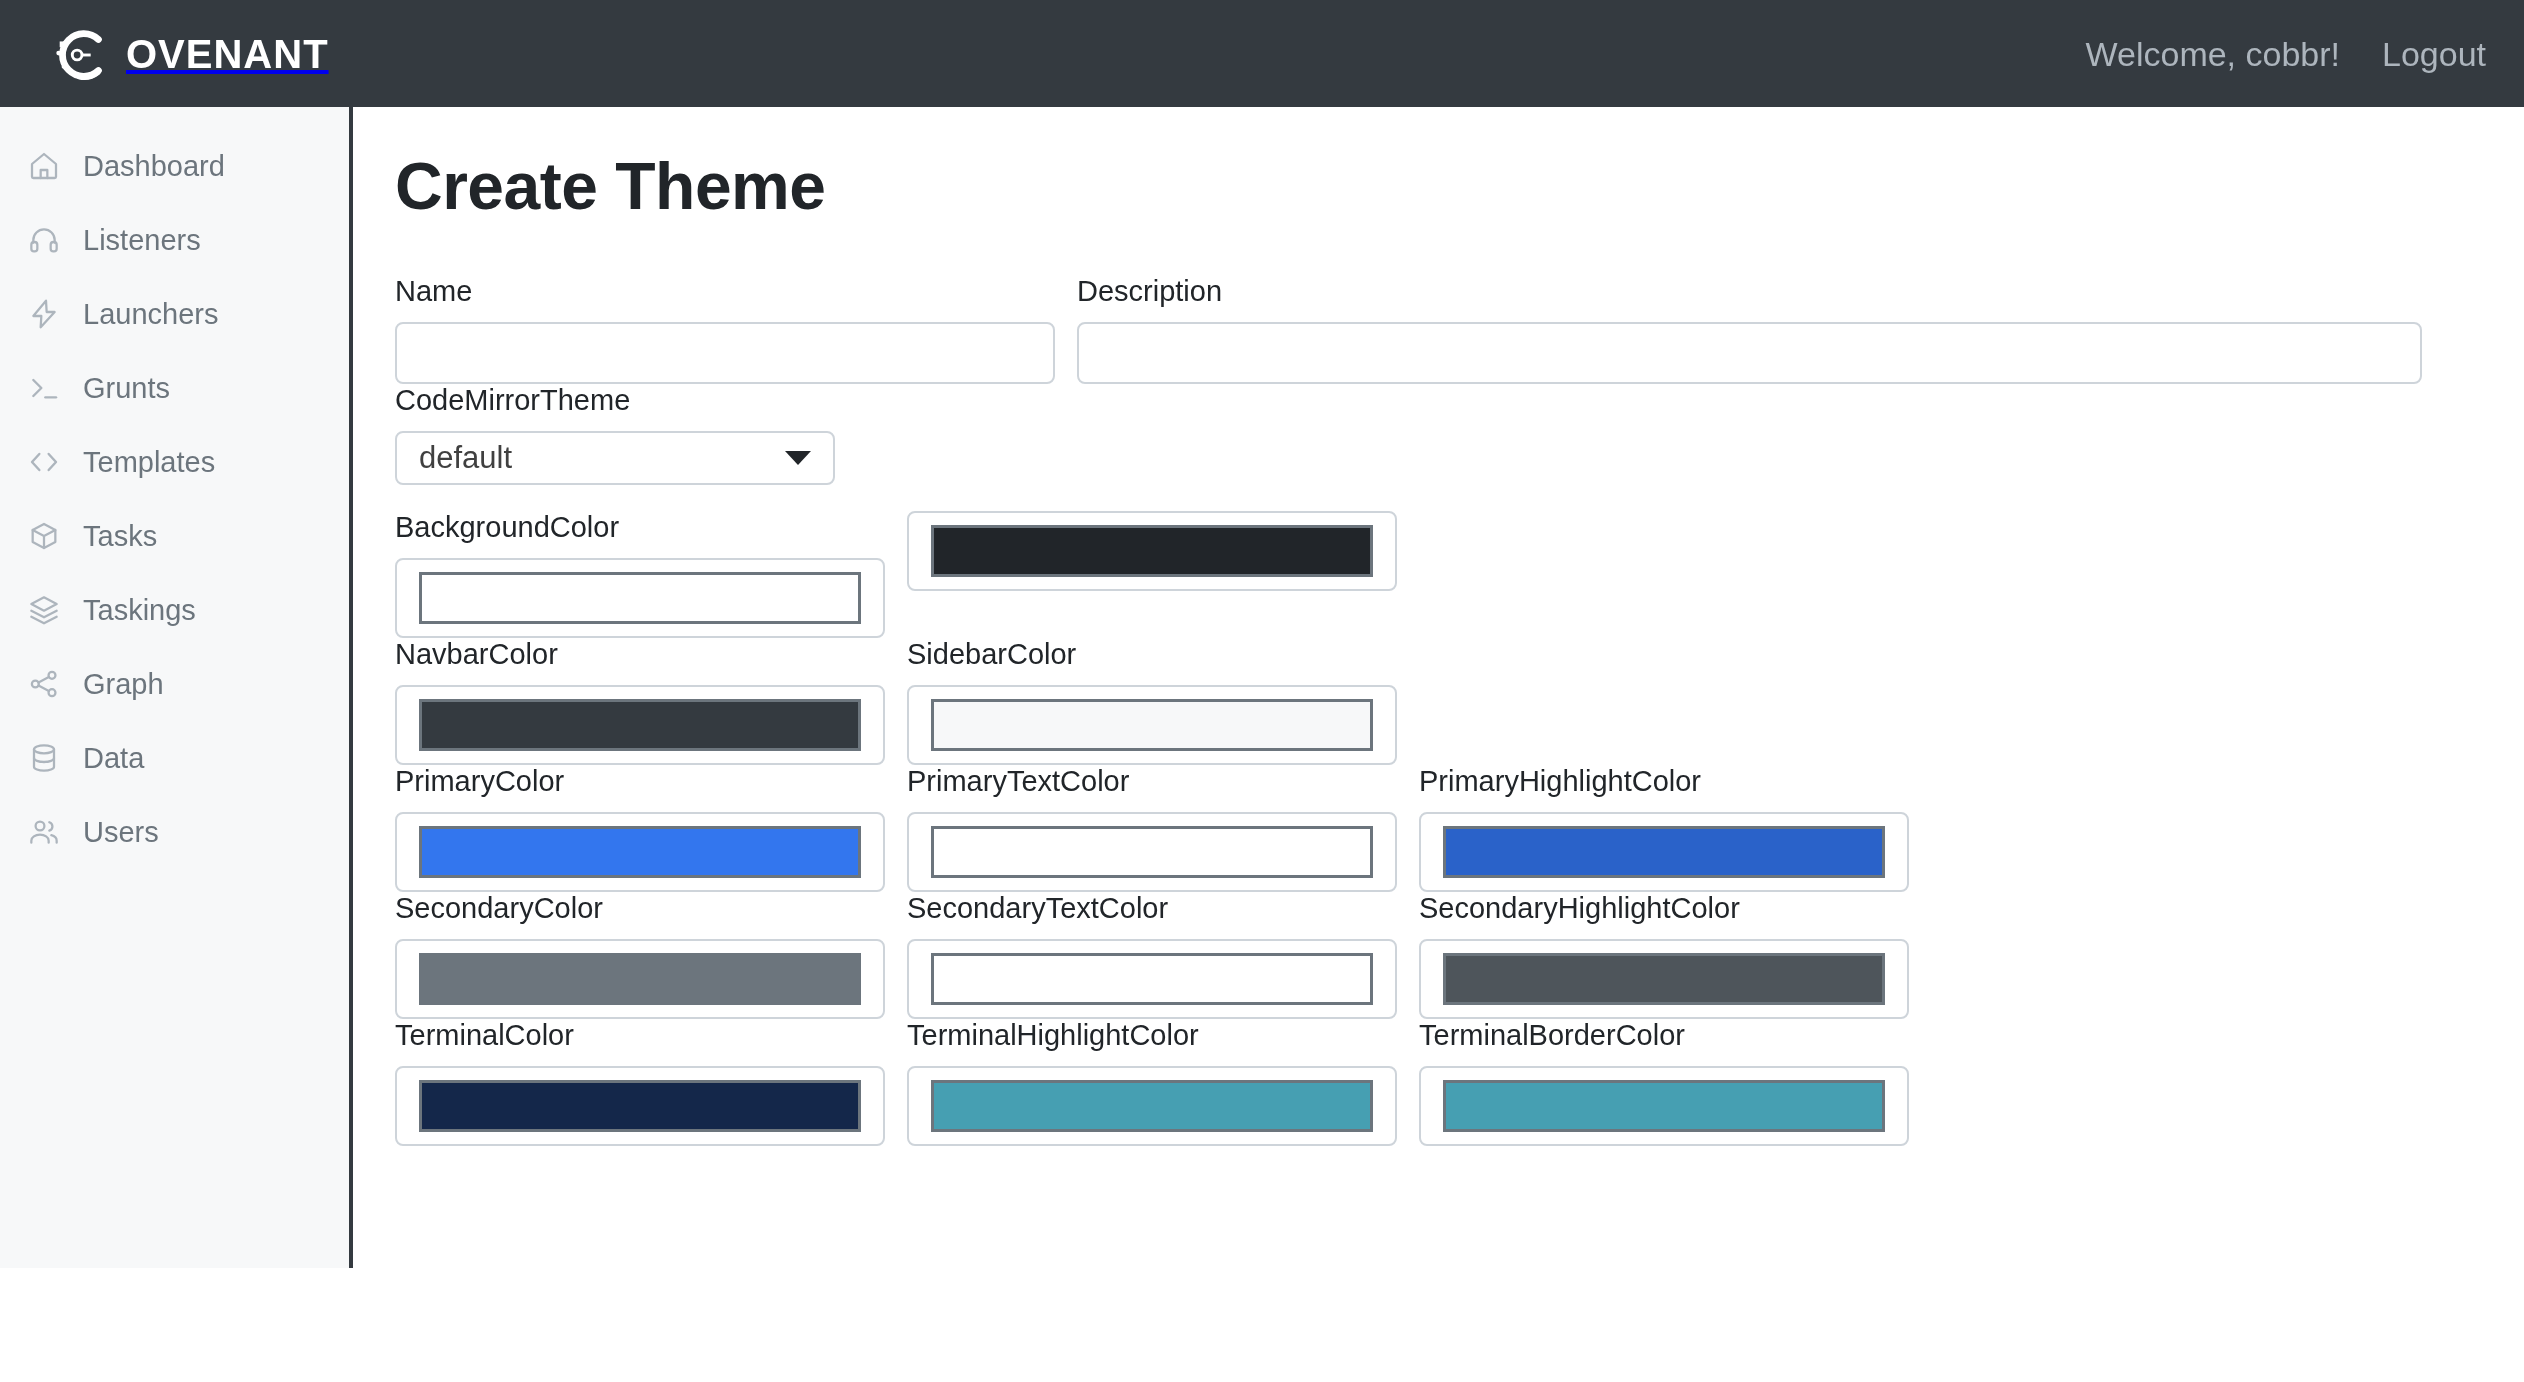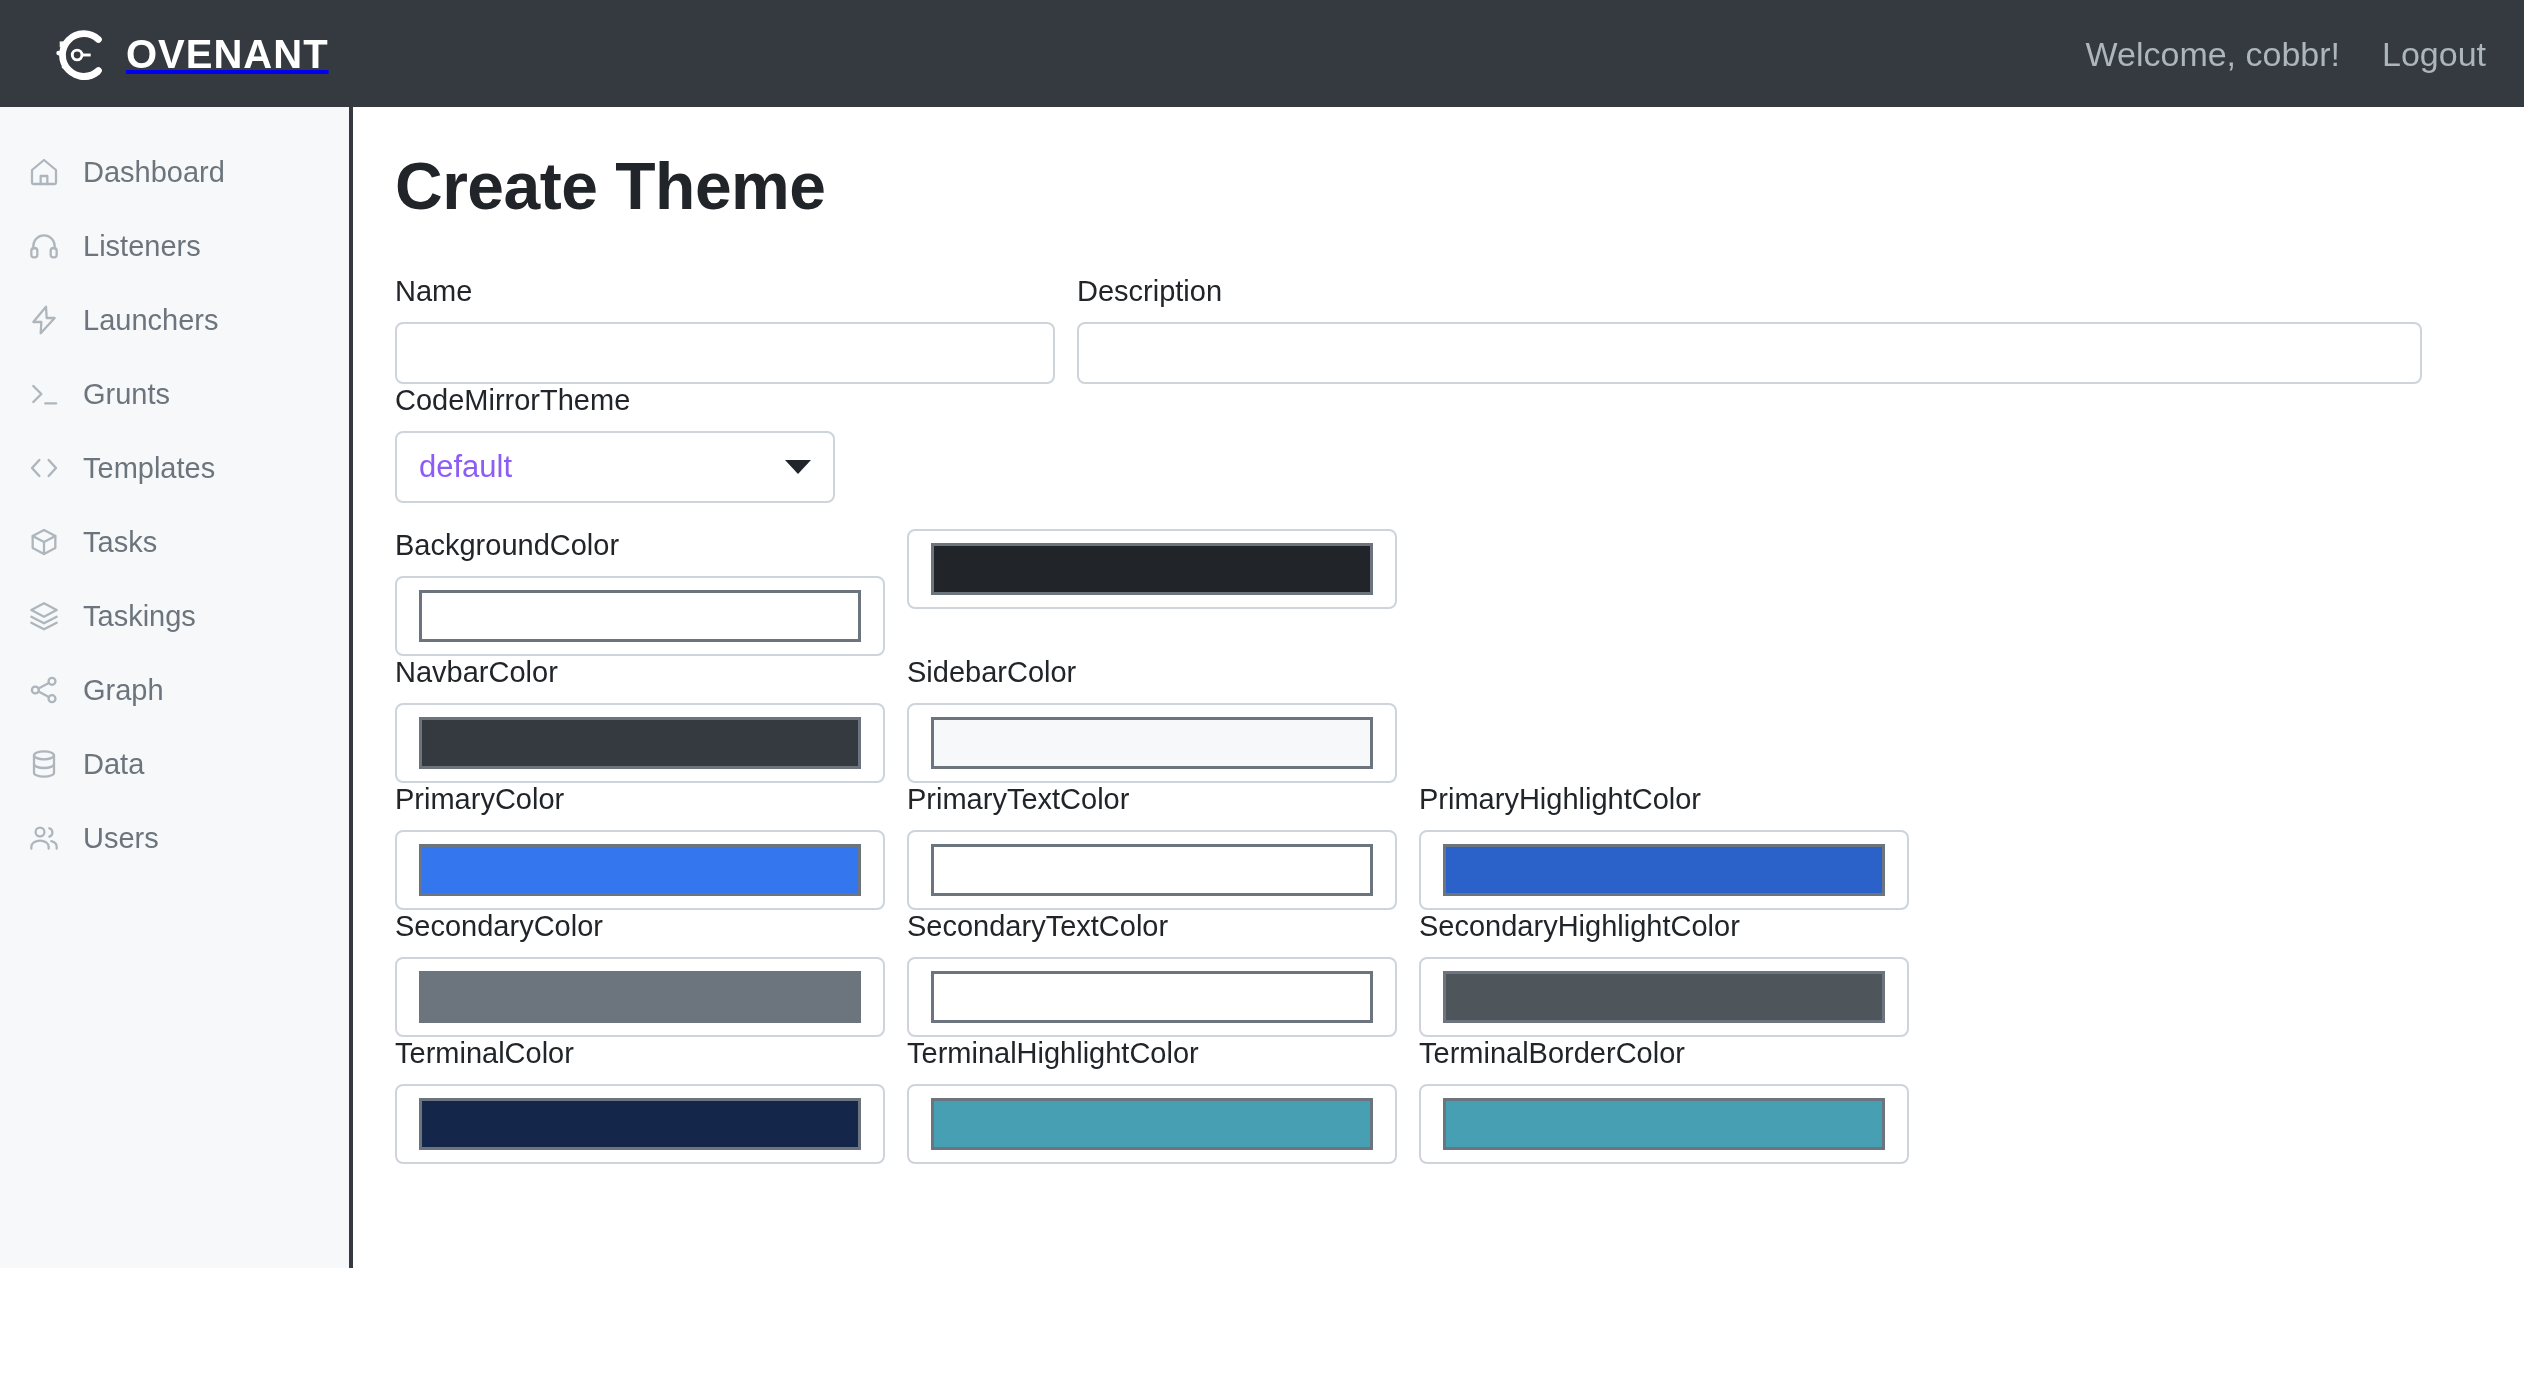--- a/index.html
+++ b/index.html
@@ -32,21 +32,21 @@
     color: #adb5bd; font-size: 34px; text-decoration: none;
     white-space: nowrap;
   }
 
   
   .sidebar {
     position: absolute; top: 107px; left: 0;
     width: 353px; height: 1161px;
     background: #f7f8f9;
     border-right: 4px solid #343a40;
-    padding-top: 28px;
+    padding-top: 22px;
   }
   .side-item {
     display: flex; align-items: center; gap: 22px;
     height: 74px; padding-left: 27px;
     text-decoration: none; cursor: pointer;
   }
   .side-icon {
     width: 34px; height: 34px; flex: none;
     display: flex; align-items: center; justify-content: center;
     color: #adb5bd;
@@ -83,26 +83,26 @@
     font-size: 28px; color: #495057;
     padding: 0 18px;
     outline: none;
   }
 
   .group-name  { width: 660px; }
   .group-desc  { width: 1345px; }
 
   .select-wrap { position: relative; width: 440px; }
   .select-box {
-    height: 72px; width: 100%;
+    height: 54px; width: 100%;
     border: 2px solid #ced4da; border-radius: 8px;
     background: #ffffff;
     display: flex; align-items: center;
     padding: 0 22px;
-    font-size: 31px; color: #8b5cf6;
+    font-size: 31px; color: #404040;
     cursor: pointer;
   }
   .caret {
     position: absolute; right: 24px; top: 50%;
     transform: translateY(-50%);
     width: 0; height: 0;
     border-left: 13px solid transparent;
     border-right: 13px solid transparent;
     border-top: 14px solid #212529;
     pointer-events: none;

